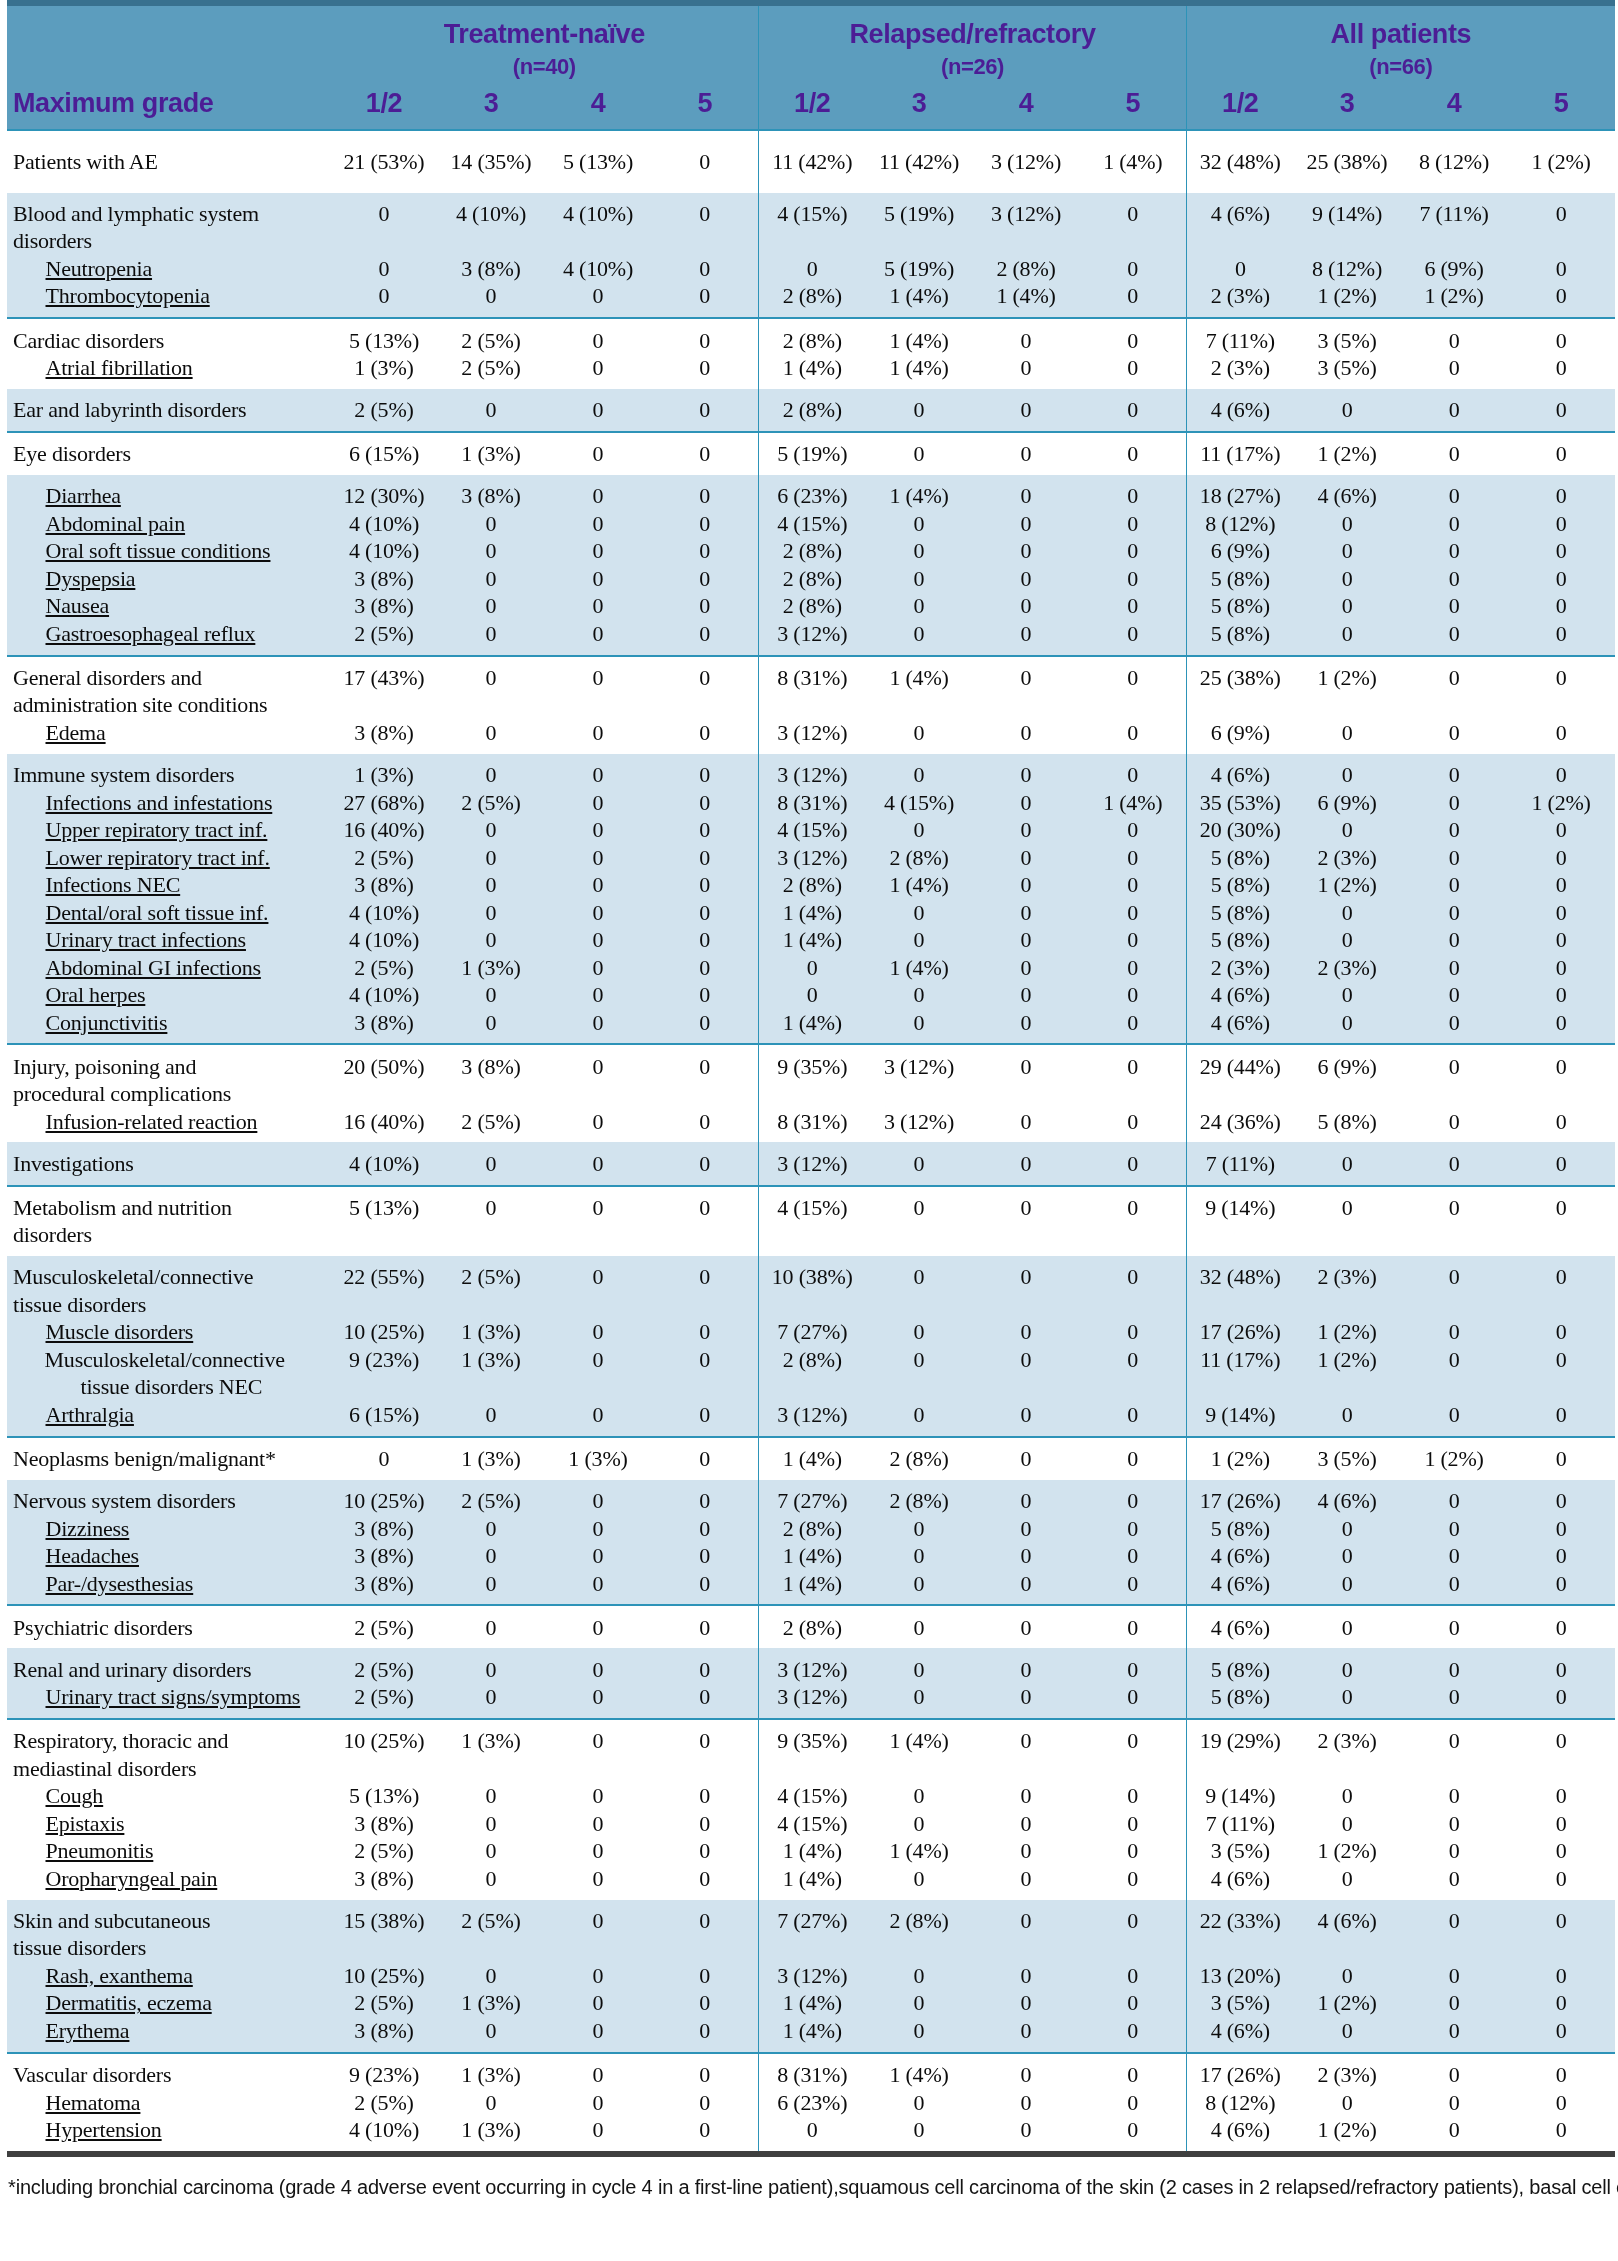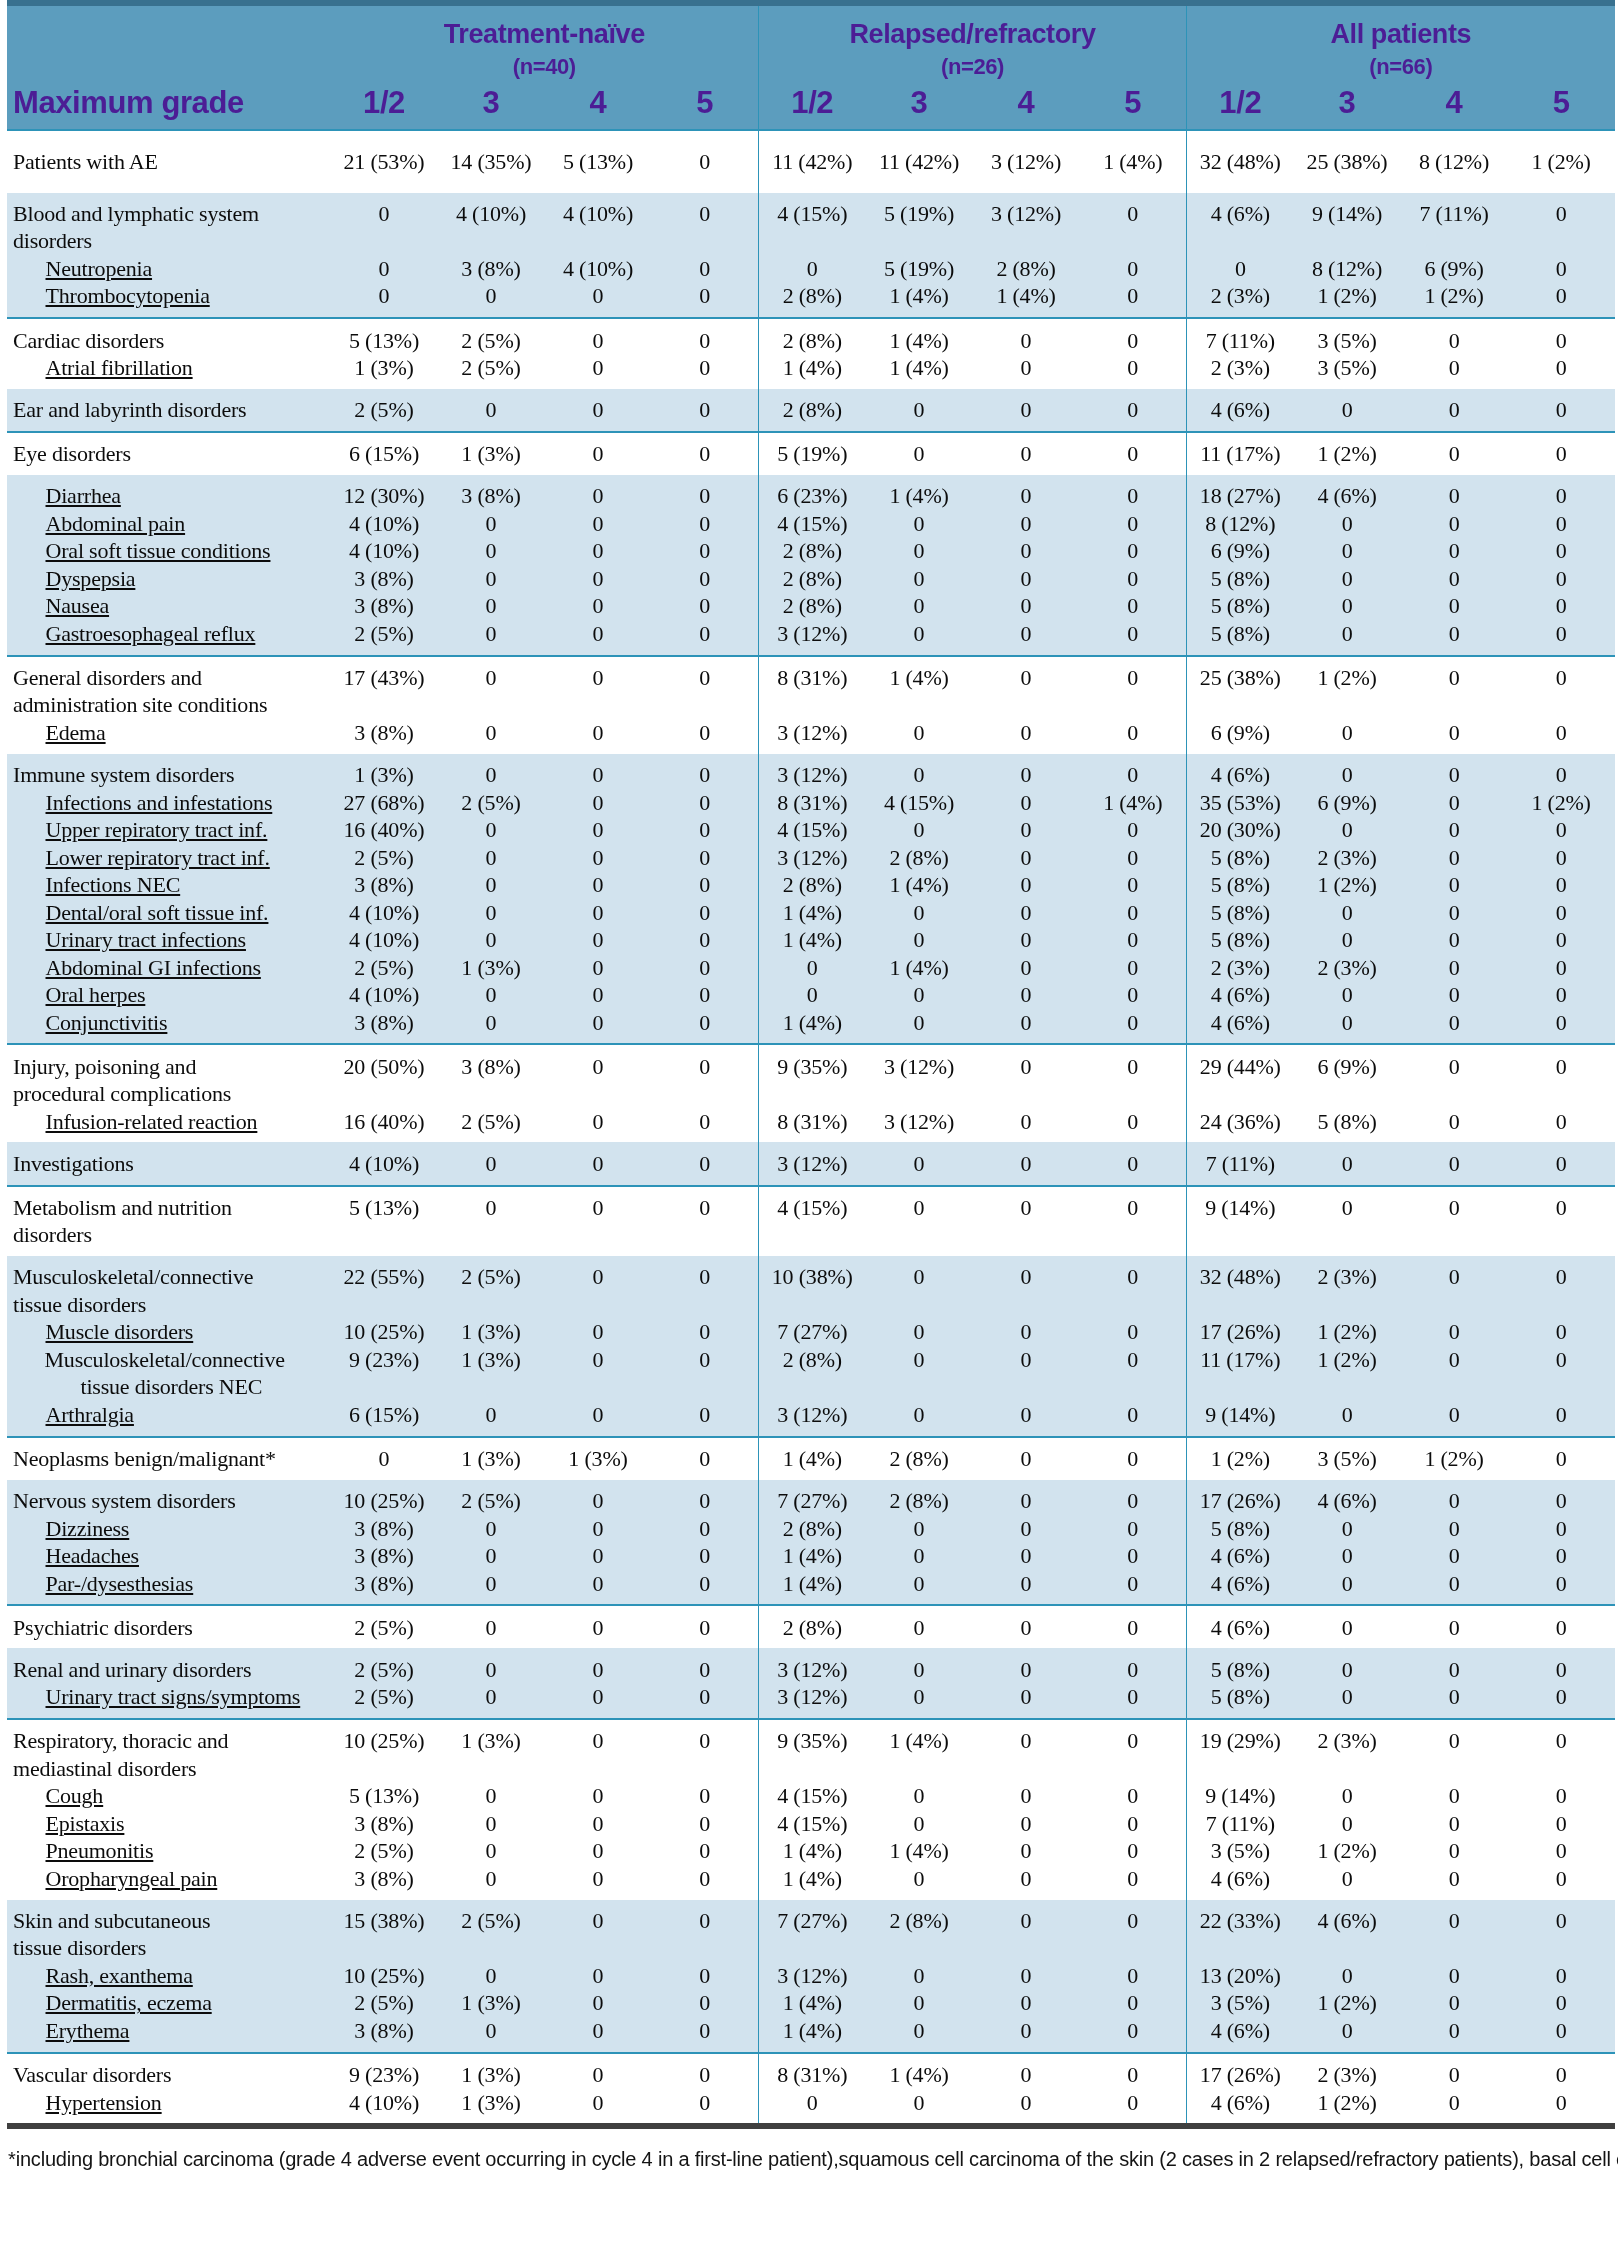--- a/index.html
+++ b/index.html
@@ -35,21 +35,21 @@
     color:#4c1d95;
     font-family:"Liberation Sans","DejaVu Sans",sans-serif;
     font-weight:bold;
     letter-spacing:-0.4px;
     vertical-align:bottom;
   }
   thead tr.groups th{padding-top:11.3px;vertical-align:top;}
   thead th .gl{font-size:27px;line-height:34px;text-align:center;}
   thead th .gn{font-size:22px;line-height:32px;text-align:center;}
   thead tr.grades th{
-    font-size:31px;line-height:32px;
+    font-size:27px;line-height:32px;
     padding:3.2px 0 9.7px 0;
     text-align:center;
     border-bottom:2.4px solid var(--teal);
   }
   thead tr.grades th.maxgrade{text-align:left;padding-left:6.5px;}
 
   
   .gsep{border-left:1.6px solid var(--teal);}
 
   
@@ -955,20 +955,35 @@
           <td class="val gsep">8 (31%)</td>
           <td class="val">1 (4%)</td>
           <td class="val">0</td>
           <td class="val">0</td>
           <td class="val gsep">17 (26%)</td>
           <td class="val">2 (3%)</td>
           <td class="val">0</td>
           <td class="val">0</td>
         </tr>
         <tr>
+          <td class="lbl sub">Hematoma</td>
+          <td class="val">2 (5%)</td>
+          <td class="val">0</td>
+          <td class="val">0</td>
+          <td class="val">0</td>
+          <td class="val gsep">6 (23%)</td>
+          <td class="val">0</td>
+          <td class="val">0</td>
+          <td class="val">0</td>
+          <td class="val gsep">8 (12%)</td>
+          <td class="val">0</td>
+          <td class="val">0</td>
+          <td class="val">0</td>
+        </tr>
+        <tr>
           <td class="lbl sub">Hypertension</td>
           <td class="val">4 (10%)</td>
           <td class="val">1 (3%)</td>
           <td class="val">0</td>
           <td class="val">0</td>
           <td class="val gsep">0</td>
           <td class="val">0</td>
           <td class="val">0</td>
           <td class="val">0</td>
           <td class="val gsep">4 (6%)</td>

